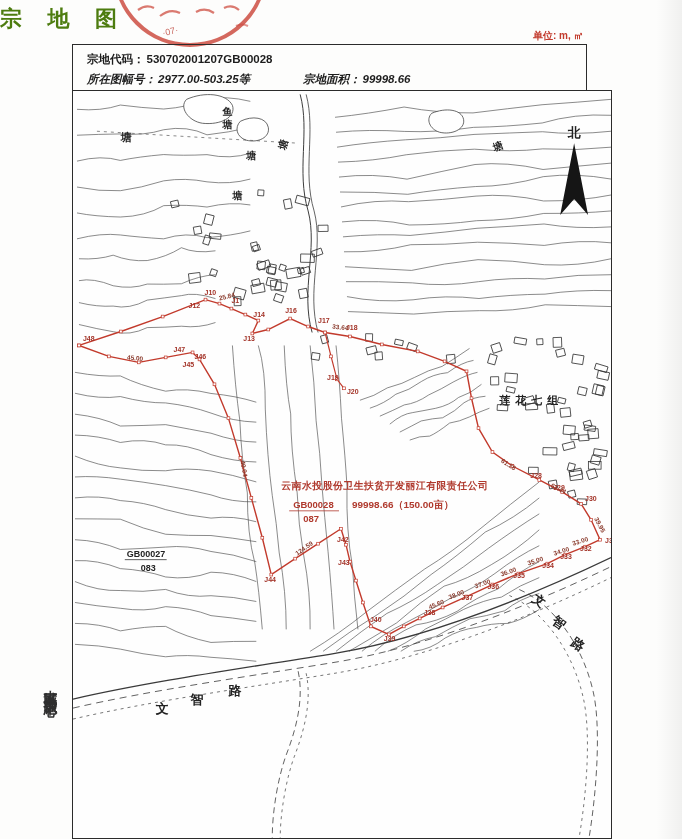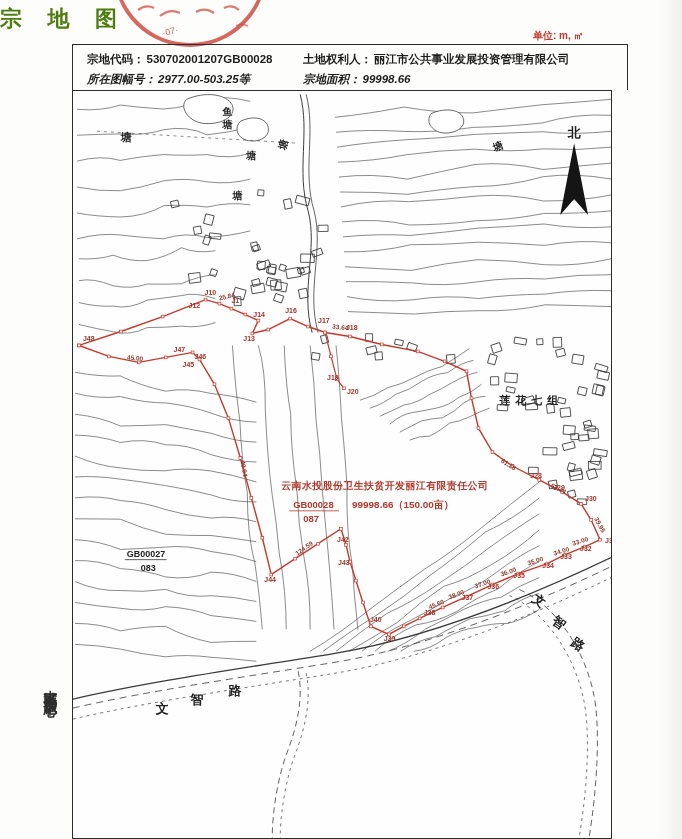--- a/index.html
+++ b/index.html
@@ -5,21 +5,21 @@
   html,body{margin:0;padding:0;background:#e9e9e7;}
   .page{position:relative;width:682px;height:839px;background:#fdfdfc;overflow:hidden;
         font-family:"Liberation Sans",sans-serif;color:#1d1d1d;}
   .scan-shade{position:absolute;right:0;top:0;width:26px;height:100%;
         background:linear-gradient(to right,rgba(0,0,0,0),rgba(0,0,0,.05));pointer-events:none;}
   .title{position:absolute;left:0;top:4px;width:682px;text-align:left;
         font-family:"Liberation Serif",serif;font-size:22px;font-weight:700;
         letter-spacing:10px;color:#4d7c0f;}
   .unit{position:absolute;left:533px;top:29px;font-size:10px;font-weight:700;color:#c23a2c;}
   .stamp-wrap{position:absolute;left:100px;top:0;width:190px;height:52px;overflow:hidden;}
-  .info-box{position:absolute;left:72px;top:44px;width:556px;height:46px;
+  .info-box{position:absolute;left:72px;top:44px;width:515px;height:46px;
         border:1.5px solid #2b2b2b;border-bottom:none;box-sizing:border-box;font-size:11.5px;}
   .info-row{position:absolute;white-space:nowrap;font-weight:700;}
   .info-row .val{font-weight:600;margin-left:2px;}
   .r1{top:7px;} .r2{top:27px;font-style:italic;} .c1{left:14px;} .c2{left:230px;}
   .map-frame{position:absolute;left:72px;top:90px;width:540px;height:749px;
         border:1.5px solid #2b2b2b;box-sizing:border-box;background:#fefefe;}
   .map-frame svg{display:block;width:100%;height:100%;}
   .registry{position:absolute;left:41px;top:679px;writing-mode:vertical-rl;text-orientation:upright;
         font-size:13.5px;letter-spacing:1.5px;font-weight:600;color:#2f2f2f;}
 </style>
@@ -39,23 +39,20 @@
 
   <div class="title">宗 地 图</div>
   <div class="unit">单位: m, ㎡</div>
 
   <div class="info-box">
     <div class="info-row r1 c1">
       <span>宗地代码：</span><span class="val">530702001207GB00028</span>
     </div>
     <div class="info-row r2 c1">
       <span>所在图幅号：</span><span class="val">2977.00-503.25等</span>
-    </div>
-    <div class="info-row r1 c2">
-      <span>土地权利人：</span><span class="val">丽江市公共事业发展投资管理有限公司</span>
     </div>
     <div class="info-row r2 c2">
       <span>宗地面积：</span><span class="val">99998.66</span>
     </div>
   </div>
 
   <div class="map-frame">
     <svg id="map" viewBox="72 90 540 749">
       <g id="terrain">
           <path d="M335.0 116.0 Q367.5 112.7 404.3 105.7 Q439.8 112.0 473.5 111.6 Q508.3 107.3 542.8 103.4 Q579.0 100.9 612.0 98.0" fill="none" stroke="#4a4a4a" stroke-width="0.65"></path>

